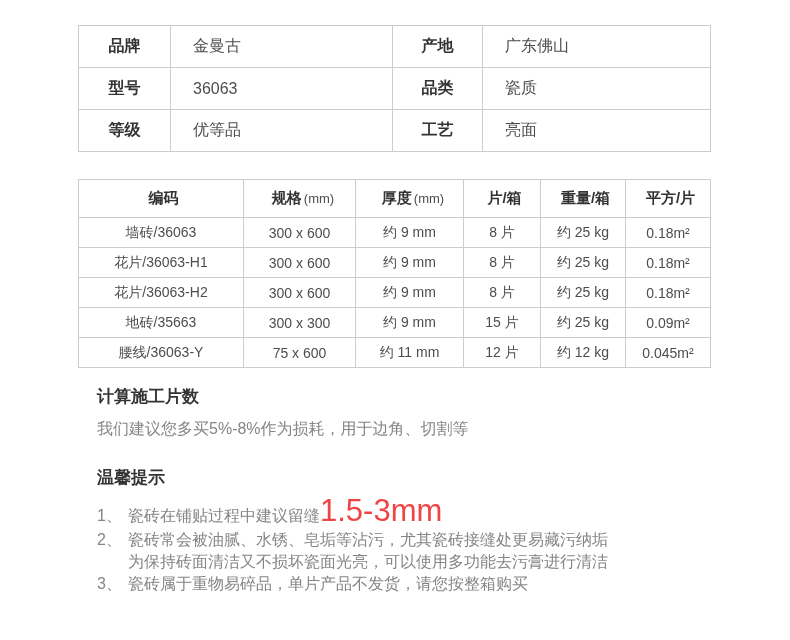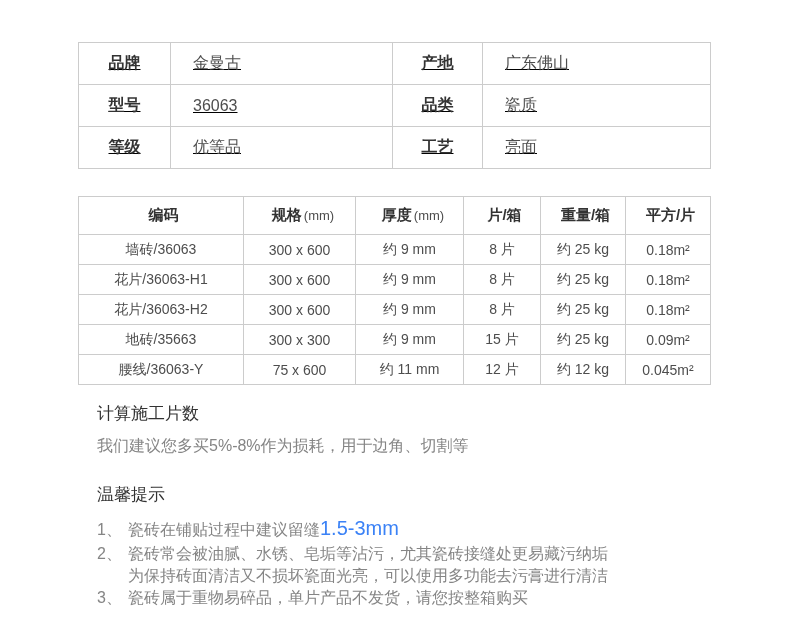--- a/index.html
+++ b/index.html
@@ -17,22 +17,21 @@
   .content {
     width: 632px;
     margin-left: 78px;
   }
 
   
   table.info-table {
     border-collapse: collapse;
     table-layout: fixed;
     width: 632px;
-    margin-top: 42px;
-    text-decoration: underline;
+    margin-top: 25px;
   }
   table.info-table td {
     border: 1px solid #cccccc;
     height: 39px;
     font-size: 16px;
     overflow: hidden;
     white-space: nowrap;
   }
   table.info-table td.lbl {
     font-weight: bold;
@@ -78,21 +77,21 @@
   }
 
   
   .section {
     margin-left: 19px;
   }
   .calc-section { margin-top: 19px; }
   .tips-section { margin-top: 25px; }
   .sec-title {
     font-size: 17px;
-    font-weight: normal;
+    font-weight: bold;
     color: #333333;
     line-height: 20px;
   }
   .calc-body {
     margin-top: 8px;
     font-size: 16px;
     color: #858585;
     line-height: 28px;
   }
   .tips-list {
@@ -107,22 +106,22 @@
   }
   .tip-row.first {
     line-height: 26px;
   }
   .tip-num {
     flex: none;
     width: 31px;
   }
   .tip-text { flex: 1; }
   .tip-highlight {
-    font-size: 20px;
-    color: #3b82f6;
+    font-size: 31px;
+    color: #ef4444;
   }
 </style>
 </head>
 <body>
 
 <div class="content">
 
   <table class="info-table">
     <colgroup>
       <col style="width:92px">

